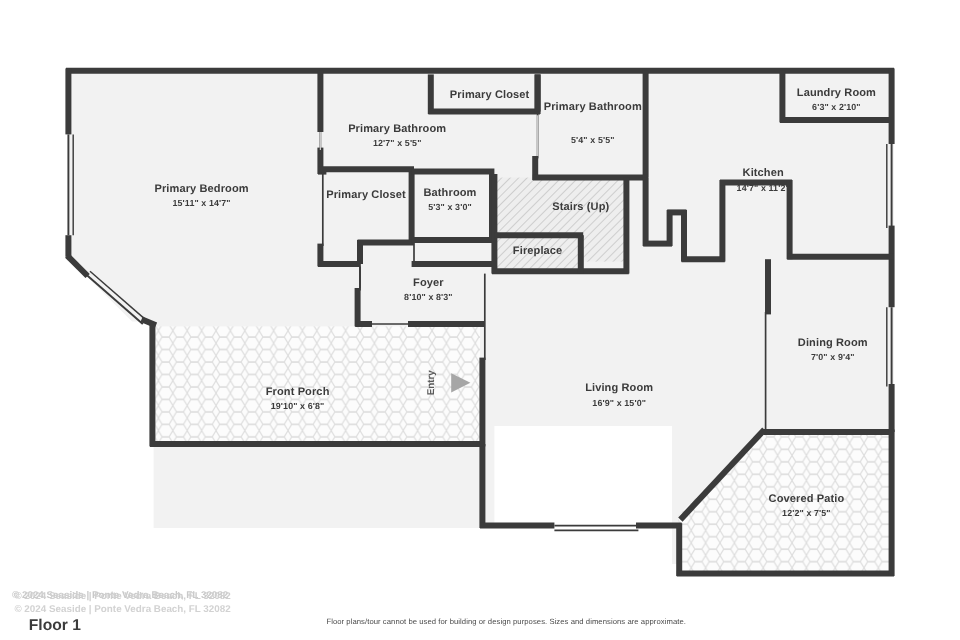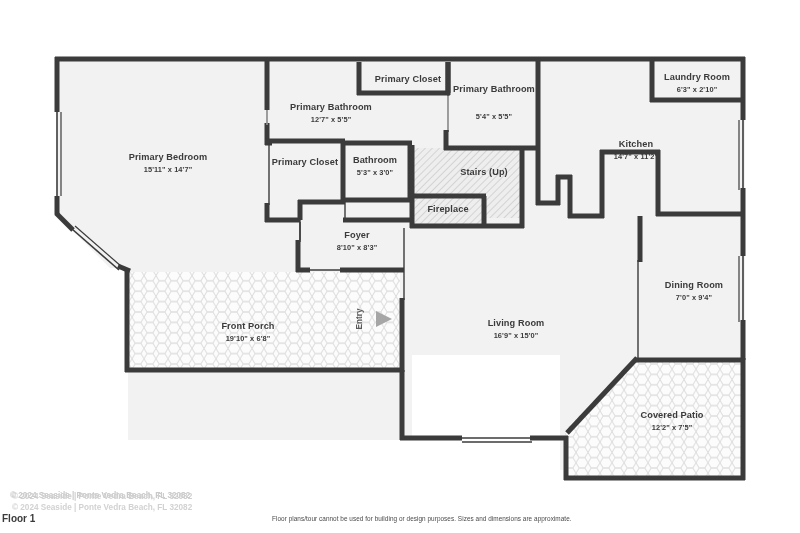--- a/index.html
+++ b/index.html
@@ -57,24 +57,24 @@
     white-space: nowrap;
   }
   .footer-copy .dup {
     position: absolute;
     left: 2px;
     top: 1px;
     color: #cfcfcf;
   }
   .footer-floor {
     position: absolute;
-    left: 2px;
+    left: 24px;
     top: 513px;
     font-family: "Liberation Sans", sans-serif;
-    font-size: 10px;
+    font-size: 13px;
     font-weight: bold;
     color: #3b3b3b;
     text-align: right;
   }
   .footer-floor-ghost {
     position: absolute;
     left: 12px;
     top: 503px;
     font-family: "Liberation Sans", sans-serif;
     font-size: 8.2px;

